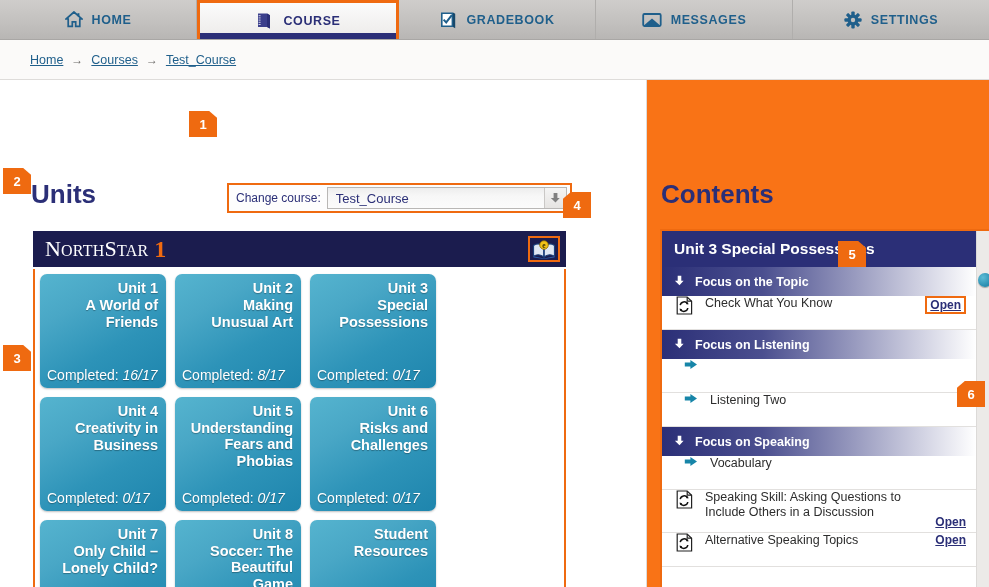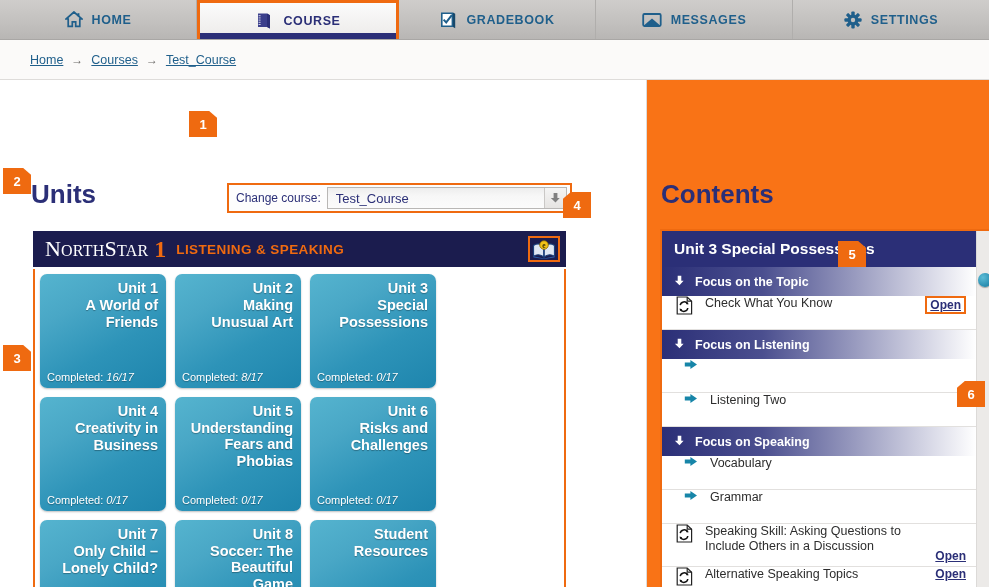--- a/index.html
+++ b/index.html
@@ -218,21 +218,21 @@
     font-weight: bold;
     line-height: 17px;
     text-align: right;
     text-shadow: 0 1px 1px rgba(0,0,0,0.3);
   }
   .tile .comp {
     position: absolute;
     left: 7px;
     bottom: 5px;
     color: #ffffff;
-    font-size: 11px;
+    font-size: 14px;
     text-shadow: 0 1px 1px rgba(0,0,0,0.3);
     white-space: nowrap;
   }
   .tile .comp em { font-style: italic; }
   .tile.tall .ttl { line-height: 16.5px; }
 
   
   .contentsbox {
     position: absolute;
     left: 13px;
@@ -417,21 +417,20 @@
           <svg width="11" height="12" viewBox="0 0 11 12">
               <path d="M3.6 1 h3.8 v5 h2.3 L5.5 10.6 L0.8 6 h2.8 Z" fill="#808080"></path>
             </svg>
         </span>
       </div>
     </div>
 
     <div class="nsbanner">
       <span class="nslogo"><span>N</span><span class="sm">ORTH</span><span>S</span><span class="sm">TAR</span></span>
       <span class="nsnum">1</span>
-      <span class="nssub">LISTENING &amp; SPEAKING</span>
       <span class="ebookbtn">
         <svg width="24" height="19" viewBox="0 0 24 19">
           <path d="M1.5 5.5 C5 3.2 8.5 3.6 11.8 6.2 L11.8 17 C8.5 14.4 5 14 1.5 16.2 Z" fill="#dfe7f3" stroke="#1b3f7a" stroke-width="1.2"></path>
           <path d="M22.5 5.5 C19 3.2 15.5 3.6 12.2 6.2 L12.2 17 C15.5 14.4 19 14 22.5 16.2 Z" fill="#dfe7f3" stroke="#1b3f7a" stroke-width="1.2"></path>
           <path d="M1.5 16.2 L12 18.4 L22.5 16.2 L22.5 17.6 L12 19 L1.5 17.6 Z" fill="#2b5ea8"></path>
           <circle cx="12" cy="5" r="4.3" fill="#f0c219" stroke="#8a6a06" stroke-width="0.8"></circle>
           <text x="12" y="8" font-family="Liberation Serif, serif" font-size="7.5" font-weight="bold" fill="#3a3000" text-anchor="middle">e</text>
         </svg>
       </span>
     </div>
@@ -536,27 +535,20 @@
         </div>
 
         <div class="crow">
           <span style="padding-left:8px"><svg width="14" height="11" viewBox="0 0 14 11">
                 <path d="M0.8 3.5 h5.6 v-2.6 L13 5.5 L6.4 10.1 v-2.6 h-5.6 Z" fill="#1785a8"></path>
               </svg></span>
           <span class="rowlabel">Vocabulary</span>
           <span class="openlink"></span>
         </div>
 
-        <div class="crow">
-          <span style="padding-left:8px"><svg width="14" height="11" viewBox="0 0 14 11">
-                <path d="M0.8 3.5 h5.6 v-2.6 L13 5.5 L6.4 10.1 v-2.6 h-5.6 Z" fill="#1785a8"></path>
-              </svg></span>
-          <span class="rowlabel">Grammar</span>
-          <span class="openlink"></span>
-        </div>
 
         <div class="crow two">
           <span><svg width="17" height="19" viewBox="0 0 17 19">
                 <path d="M1.2 1 h10 l4.4 4.2 v12.8 h-14.4 Z" fill="#ffffff" stroke="#222" stroke-width="1.2"></path>
                 <path d="M11.2 1 v4.2 h4.4" fill="none" stroke="#222" stroke-width="1.2"></path>
                 <path d="M4.2 9.2 a4 4 0 0 1 7.4 -1.4 M11.8 12 a4 4 0 0 1 -7.4 1.4" fill="none" stroke="#111" stroke-width="1.5"></path>
                 <path d="M11.9 6 l0.5 2.6 l-2.5 -0.6 Z" fill="#111"></path>
                 <path d="M4.1 15.2 l-0.5 -2.6 l2.5 0.6 Z" fill="#111"></path>
               </svg></span>
           <span class="rowlabel">Speaking Skill: Asking Questions to Include Others in a Discussion</span>

